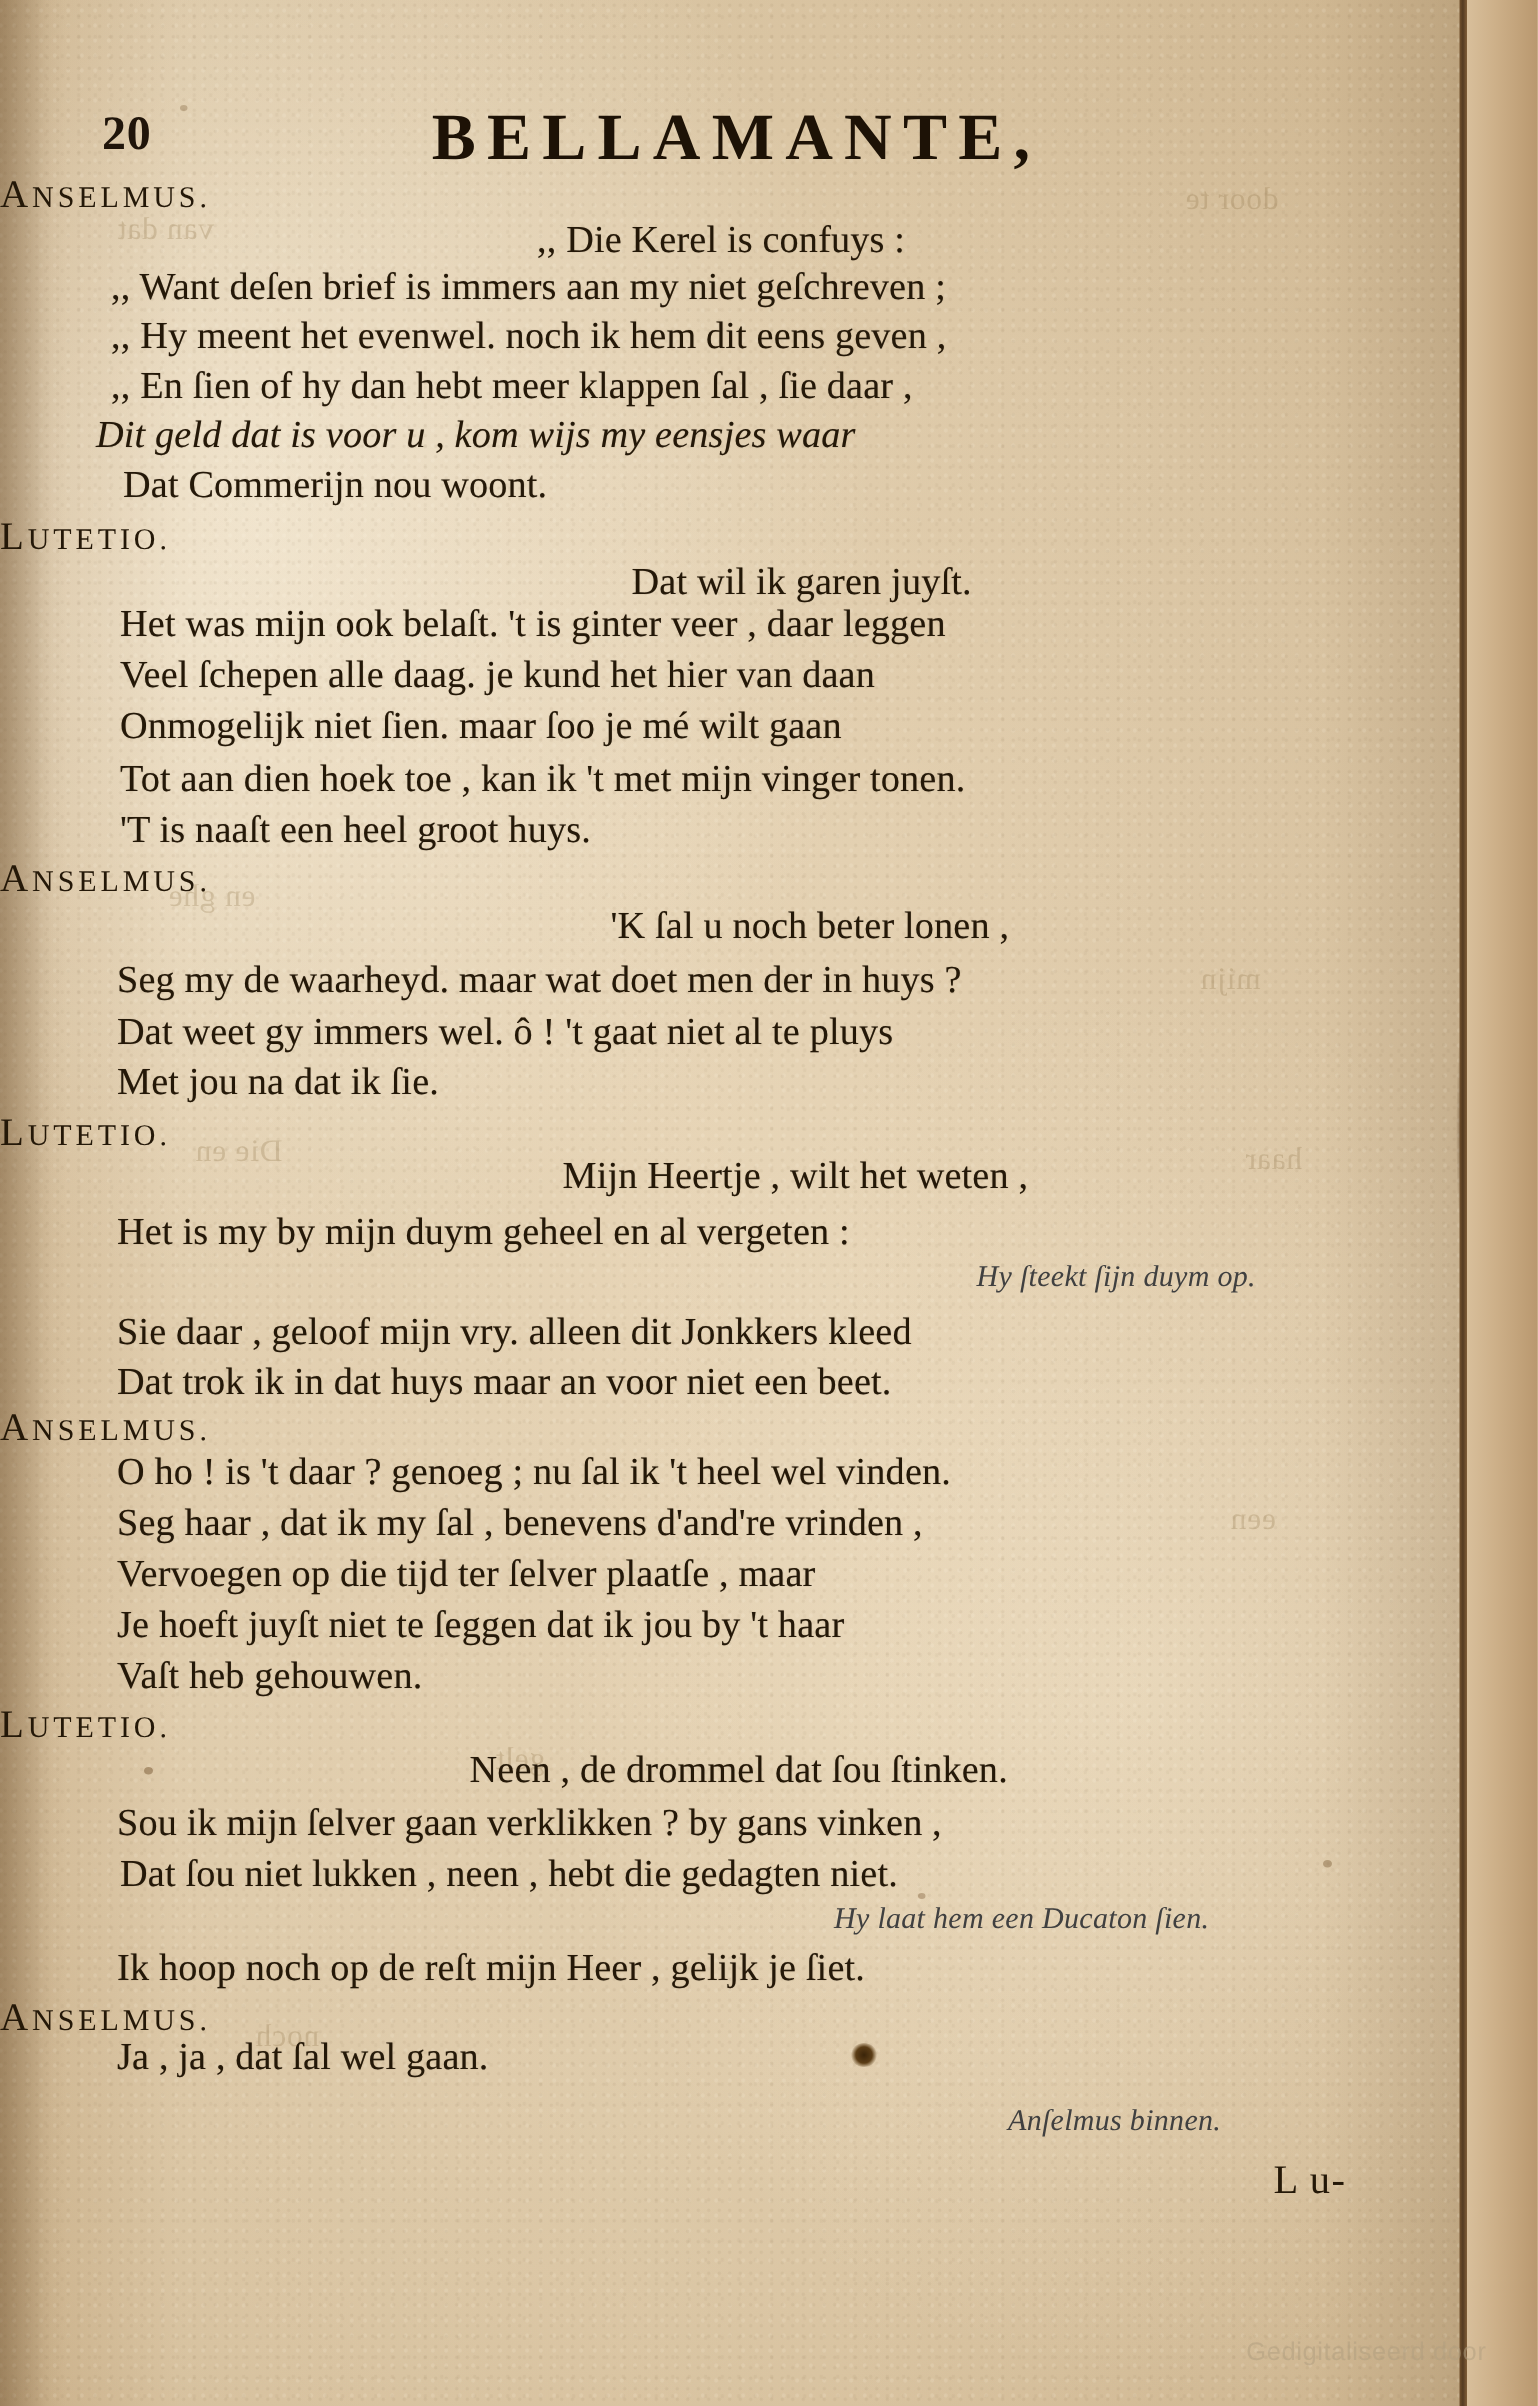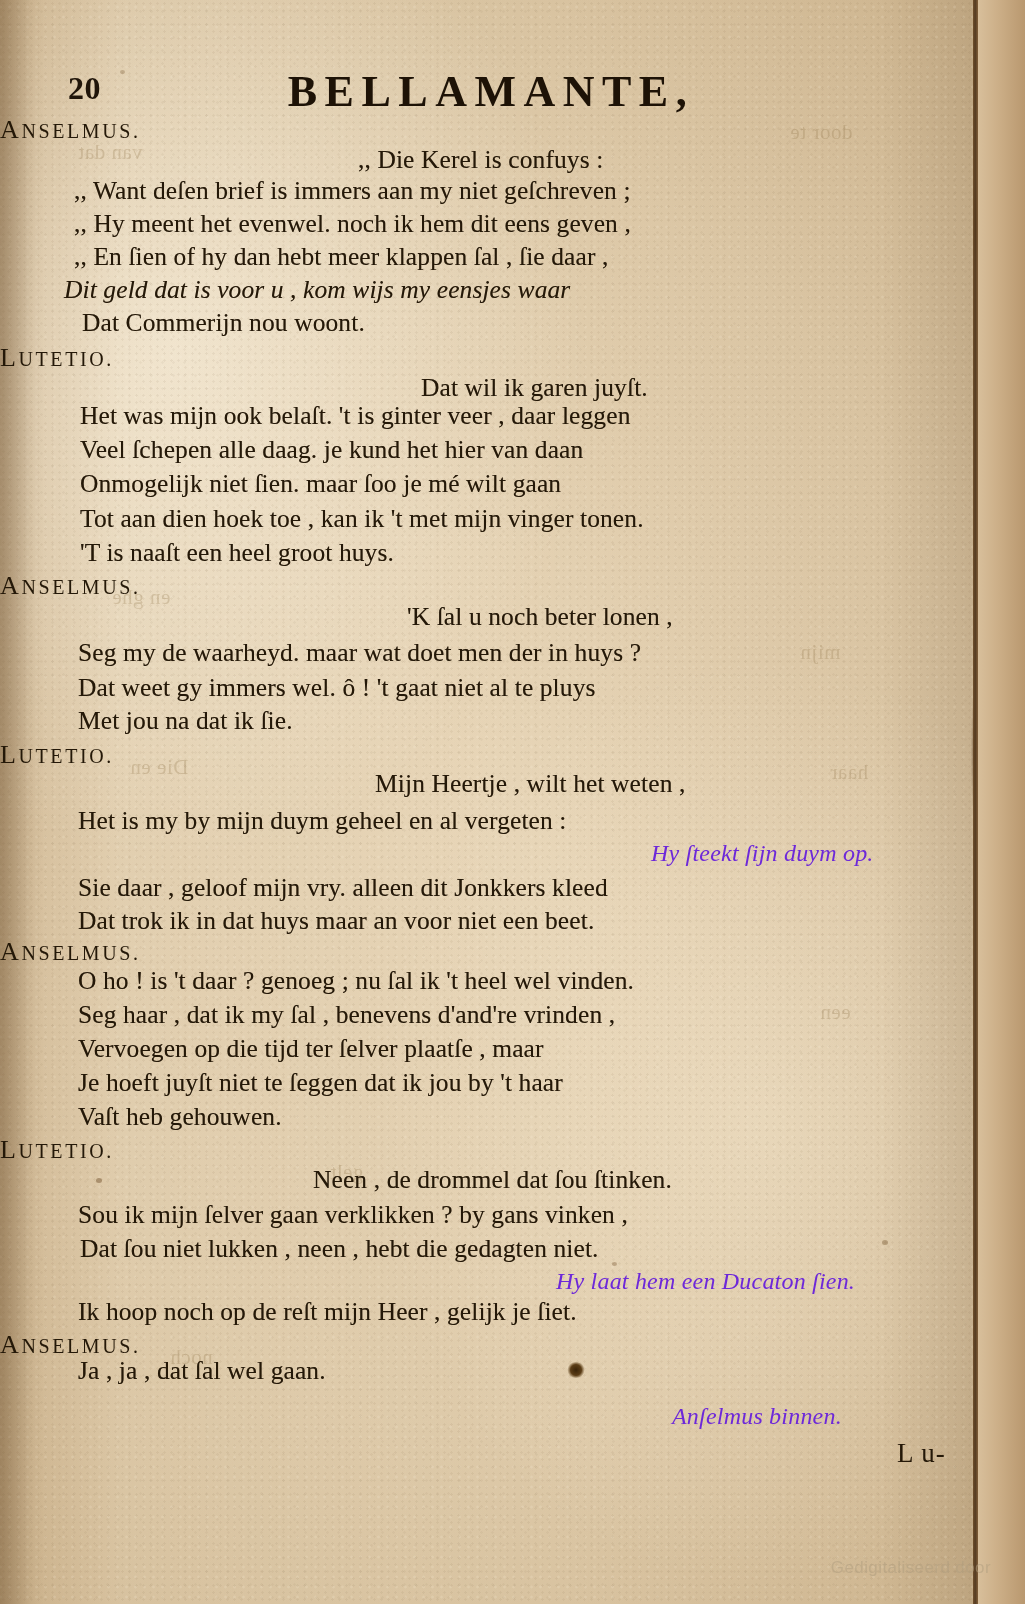--- a/index.html
+++ b/index.html
@@ -93,26 +93,26 @@
     color:#1d1206;text-indent:7px;
   }
   .speaker{
     position:absolute;width:975px;text-align:left;
     font-size:20px;font-weight:400;letter-spacing:2.6px;
     color:#241808;
   }
   .speaker .cap{font-size:26px;}
   .stage{
     position:absolute;white-space:nowrap;
-    font-style:italic;font-size:24px;color:#6d28d9;
+    font-style:italic;font-size:20px;color:#404040;
     letter-spacing:.2px;
   }
   .catch{
     position:absolute;white-space:nowrap;
-    font-size:27px;color:#241808;letter-spacing:1px;margin-left:48px;
+    font-size:27px;color:#241808;letter-spacing:1px;
   }
 
   
   .speck{position:absolute;border-radius:50%;background:#6f4e27;opacity:.45;}
   .blot{
     position:absolute;border-radius:50%;
     background:radial-gradient(circle,#3a2409 0%,#5b3d16 45%,rgba(91,61,22,0) 72%);
   }
 
   .watermark{

